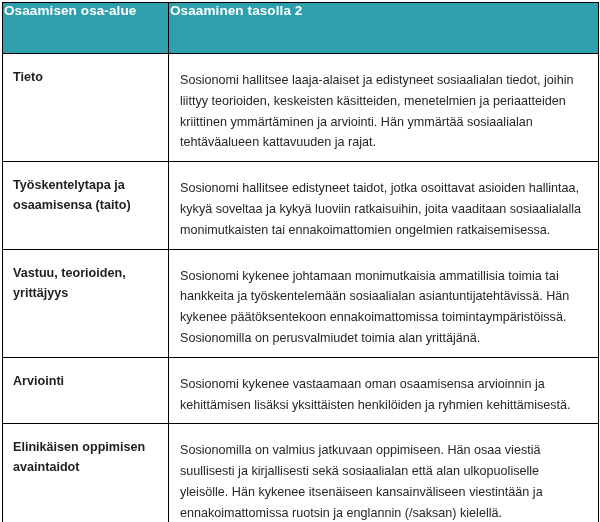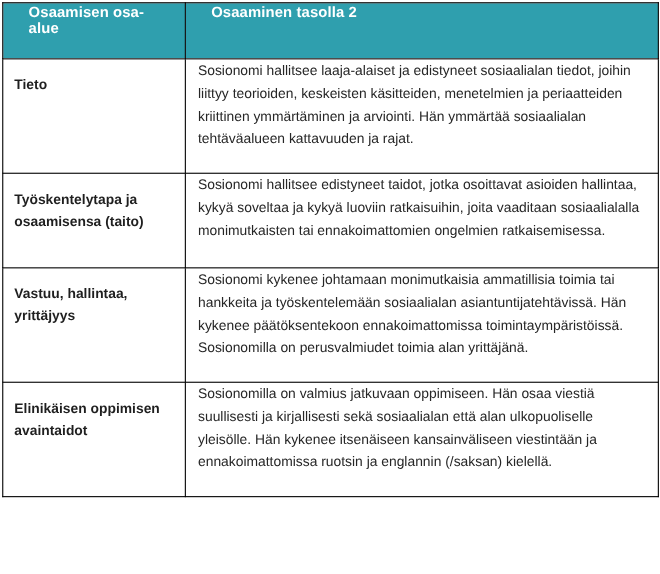--- a/index.html
+++ b/index.html
@@ -31,37 +31,37 @@
   }
   col.c1 { width: 166px; }
   col.c2 { width: 430px; }
 
   thead th {
     background: #2f9fae;
     color: #ffffff;
     font-size: 13.5px;
     font-weight: bold;
     text-align: left;
-    padding: 0 23px;
+    padding: 0 1px;
     height: 51px;
     vertical-align: middle;
     letter-spacing: 0.1px;
   }
   td.area-cell {
     font-weight: bold;
     color: #1f1f1f;
     font-size: 12.6px;
     line-height: 20px;
     padding: 13px 10px 8px 10px;
   }
   td.desc-cell {
     color: #262626;
     font-size: 12.6px;
     line-height: 20.8px;
-    padding: 0 8px 8px 11px;
+    padding: 16px 8px 8px 11px;
   }
   tr.r-tieto      { height: 104px; }
   tr.r-tyoskentely{ height: 86px;  }
   tr.r-vastuu     { height: 104px; }
   tr.r-arviointi  { height: 65px;  }
   tr.r-elinikainen{ height: 104px; }
 </style>
 </head>
 <body>
 
@@ -80,22 +80,26 @@
     <tbody>
       <tr class="r-tieto">
         <td class="area-cell">Tieto</td>
         <td class="desc-cell">Sosionomi hallitsee laaja-alaiset ja edistyneet sosiaalialan tiedot, joihin liittyy teorioiden, keskeisten käsitteiden, menetelmien ja periaatteiden kriittinen ymmärtäminen ja arviointi. Hän ymmärtää sosiaalialan tehtäväalueen kattavuuden ja rajat.</td>
       </tr>
       <tr class="r-tyoskentely">
         <td class="area-cell">Työskentelytapa ja osaamisensa (taito)</td>
         <td class="desc-cell">Sosionomi hallitsee edistyneet taidot, jotka osoittavat asioiden hallintaa, kykyä soveltaa ja kykyä luoviin ratkaisuihin, joita vaaditaan sosiaalialalla monimutkaisten tai ennakoimattomien ongelmien ratkaisemisessa.</td>
       </tr>
       <tr class="r-vastuu">
-        <td class="area-cell">Vastuu, hallintaa, yrittäjyys</td>
+        <td class="area-cell">Vastuu, teorioiden, yrittäjyys</td>
         <td class="desc-cell">Sosionomi kykenee johtamaan monimutkaisia ammatillisia toimia tai hankkeita ja työskentelemään sosiaalialan asiantuntijatehtävissä. Hän kykenee päätöksentekoon ennakoimattomissa toimintaympäristöissä. Sosionomilla on perusvalmiudet toimia alan yrittäjänä.</td>
+      </tr>
+      <tr class="r-arviointi">
+        <td class="area-cell">Arviointi</td>
+        <td class="desc-cell">Sosionomi kykenee vastaamaan oman osaamisensa arvioinnin ja kehittämisen lisäksi yksittäisten henkilöiden ja ryhmien kehittämisestä.</td>
       </tr>
       <tr class="r-elinikainen">
         <td class="area-cell">Elinikäisen oppimisen avaintaidot</td>
         <td class="desc-cell">Sosionomilla on valmius jatkuvaan oppimiseen. Hän osaa viestiä suullisesti ja kirjallisesti sekä sosiaalialan että alan ulkopuoliselle yleisölle. Hän kykenee itsenäiseen kansainväliseen viestintään ja ennakoimattomissa ruotsin ja englannin (/saksan) kielellä.</td>
       </tr>
     </tbody>
   </table>
 </div>
 
 </body></html>

